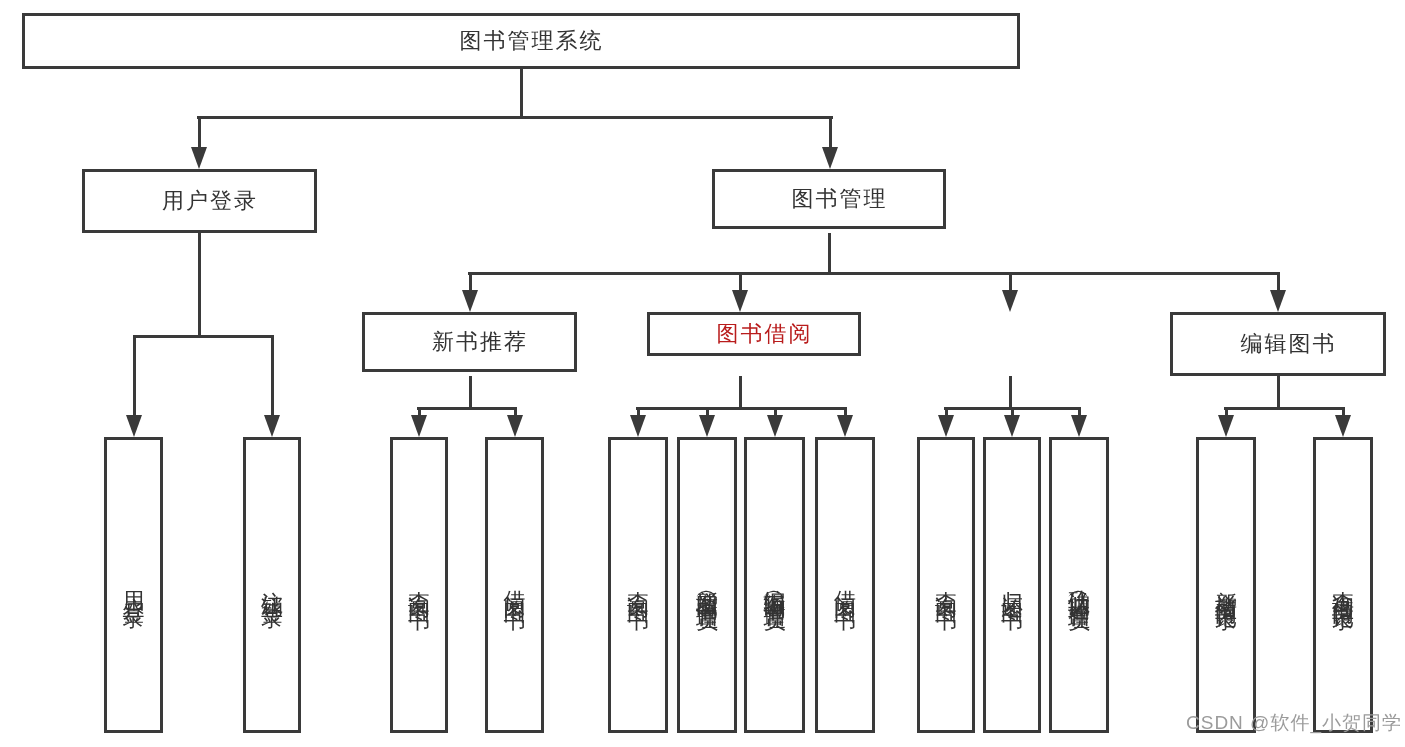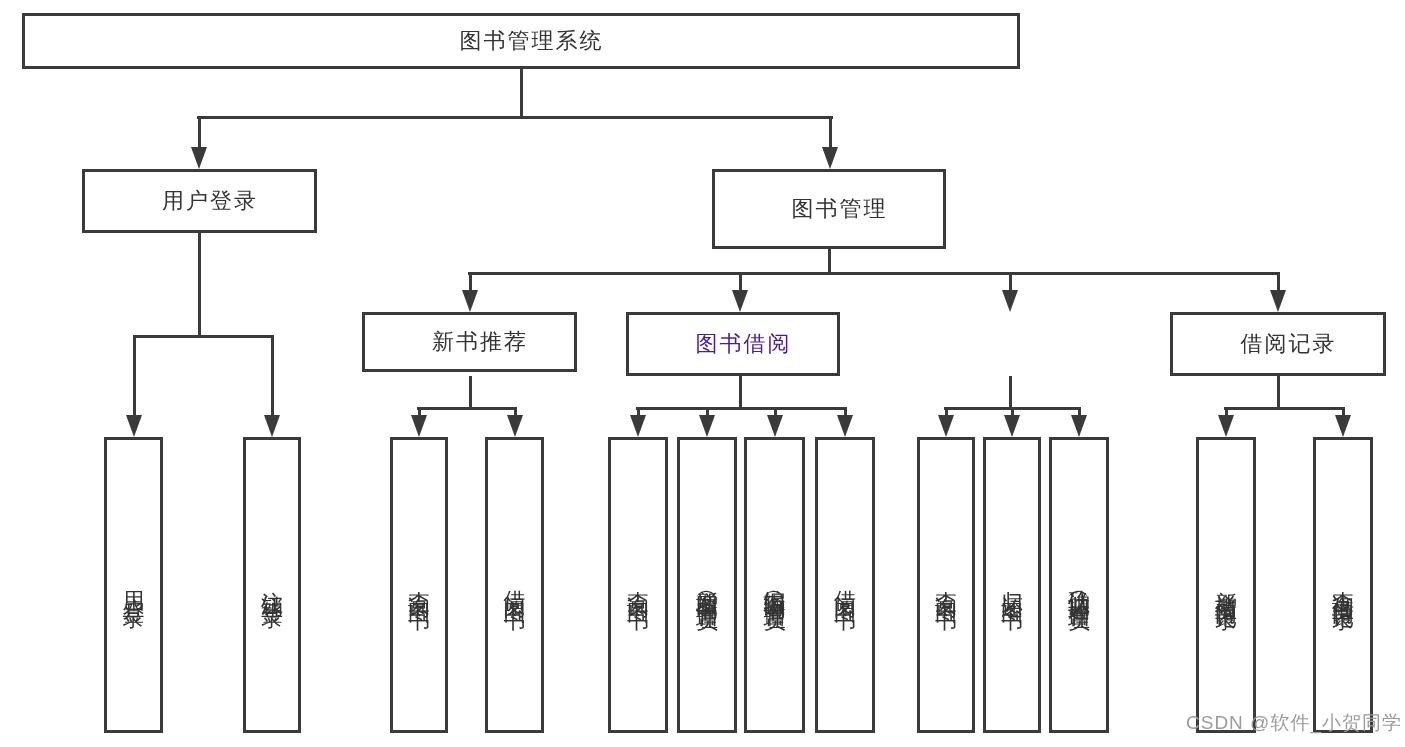--- a/index.html
+++ b/index.html
@@ -65,25 +65,25 @@
   }
 </style>
 </head>
 <body>
 
 <div id="canvas">
 
   <div class="box hbox" style="left: 22px; top: 13px; width: 998px; height: 56px; border-color: rgb(58, 58, 58); color: rgb(51, 51, 51);">图书管理系统</div>
 
   <div class="box hbox" style="left: 82px; top: 169px; width: 235px; height: 64px; border-color: rgb(58, 58, 58); color: rgb(51, 51, 51);">用户登录</div>
-  <div class="box hbox" style="left: 712px; top: 169px; width: 234px; height: 80px; border-color: rgb(58, 58, 58); color: rgb(51, 51, 51);">图书管理</div>
+  <div class="box hbox" style="left: 712px; top: 169px; width: 234px; height: 60px; border-color: rgb(58, 58, 58); color: rgb(51, 51, 51);">图书管理</div>
 
   <div class="box hbox" style="left: 362px; top: 312px; width: 215px; height: 60px; border-color: rgb(58, 58, 58); color: rgb(51, 51, 51);">新书推荐</div>
-  <div class="box hbox" style="left: 626px; top: 312px; width: 214px; height: 64px; border-color: rgb(58, 58, 58); color: #4c1d95;">图书借阅</div>
-  <div class="box hbox" style="left: 1170px; top: 312px; width: 216px; height: 64px; border-color: rgb(58, 58, 58); color: rgb(51, 51, 51);">借阅记录</div>
+  <div class="box hbox" style="left: 647px; top: 312px; width: 214px; height: 44px; border-color: rgb(58, 58, 58); color: #b91c1c;">图书借阅</div>
+  <div class="box hbox" style="left: 1170px; top: 312px; width: 216px; height: 64px; border-color: rgb(58, 58, 58); color: rgb(51, 51, 51);">编辑图书</div>
 
   <div class="box vbox" style="left: 104px; top: 437px; width: 59px; height: 296px; border-color: rgb(58, 58, 58); color: rgb(51, 51, 51);">用户登录</div>
   <div class="box vbox" style="left: 243px; top: 437px; width: 58px; height: 296px; border-color: rgb(58, 58, 58); color: rgb(51, 51, 51);">注销登录</div>
 
   <div class="box vbox" style="left: 390px; top: 437px; width: 58px; height: 296px; border-color: rgb(58, 58, 58); color: rgb(51, 51, 51);">查询图书</div>
   <div class="box vbox" style="left: 485px; top: 437px; width: 59px; height: 296px; border-color: rgb(58, 58, 58); color: rgb(51, 51, 51);">借阅图书</div>
 
   <div class="box vbox" style="left: 608px; top: 437px; width: 60px; height: 296px; border-color: rgb(58, 58, 58); color: rgb(51, 51, 51);">查询图书</div>
   <div class="box vbox" style="left: 677px; top: 437px; width: 60px; height: 296px; letter-spacing: 3px; border-color: rgb(58, 58, 58); color: rgb(51, 51, 51);">新增图书（管理员）</div>
   <div class="box vbox" style="left: 744px; top: 437px; width: 61px; height: 296px; letter-spacing: 3px; border-color: rgb(58, 58, 58); color: rgb(51, 51, 51);">编辑图书（管理员）</div>

